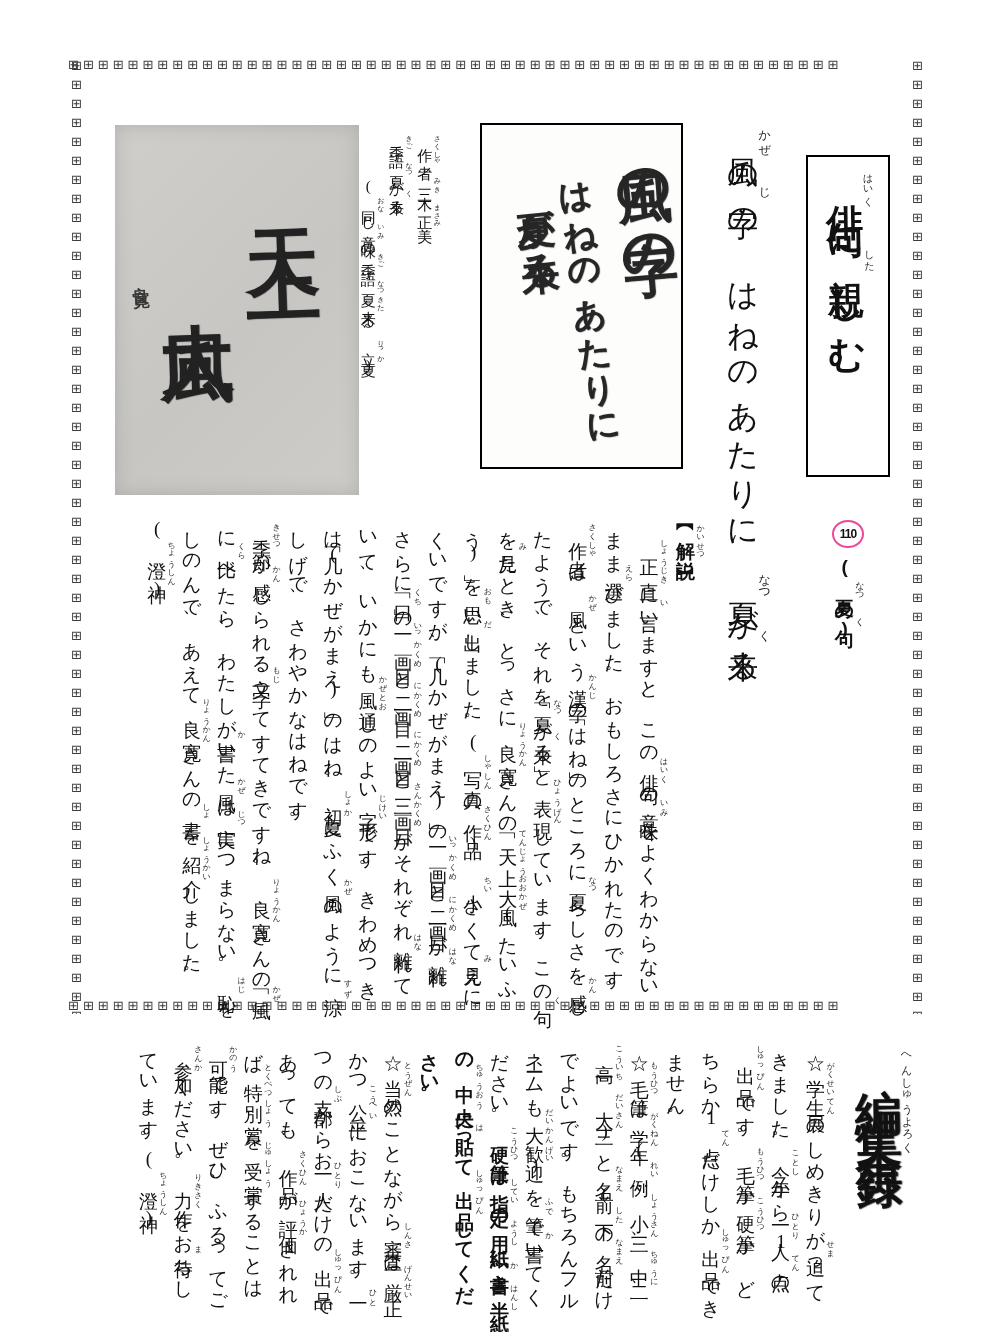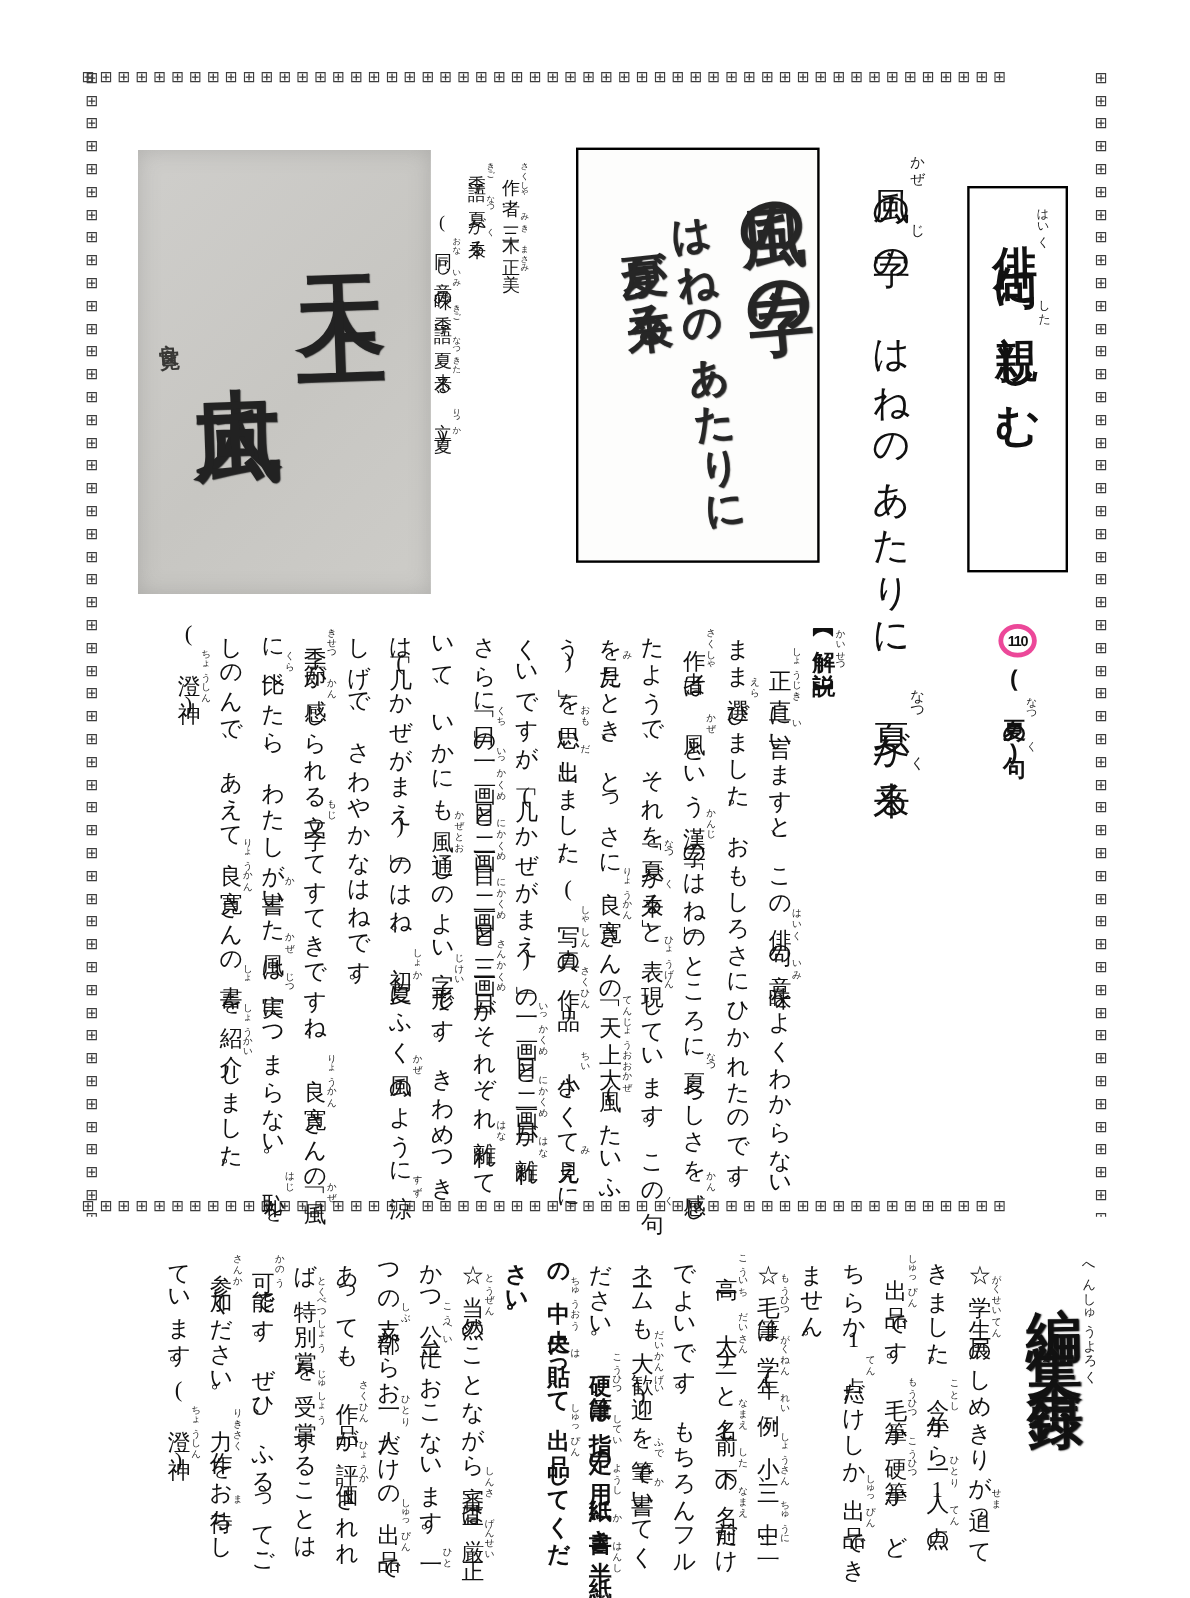--- a/index.html
+++ b/index.html
@@ -25,21 +25,21 @@
 
   
   .title-box{position:absolute;left:806px;top:155px;width:84px;height:322px;border:2px solid #000;
              display:flex;justify-content:center;background:#fff}
   .title-box .vtext{font-size:37px;font-weight:bold;letter-spacing:7px;margin-top:10px;
                     transform:rotate(-1deg)}
   .title-box rt{font-size:10px}
 
   
   .number-block{position:absolute;left:818px;top:520px;width:60px;text-align:center}
-  .num-circle{width:32px;height:28px;border:4px solid #ec4899;border-radius:50%;margin:0 auto;
+  .num-circle{width:32px;height:28px;border:2px solid #ec4899;border-radius:50%;margin:0 auto;
               display:flex;align-items:center;justify-content:center;
               font-family:"Liberation Sans",sans-serif;font-weight:bold;font-size:12px;letter-spacing:-1px}
   .season{margin:8px auto 0;font-size:19px;font-weight:bold;letter-spacing:2px;
           font-family:"Liberation Sans","DejaVu Sans",sans-serif}
   .season rt{font-size:9px}
 
   
   .haiku{position:absolute;left:708px;top:122px;width:76px;height:690px;display:flex;justify-content:center}
   .haiku .vtext{font-size:31px;letter-spacing:4px}
   .haiku rt{font-size:12px}

